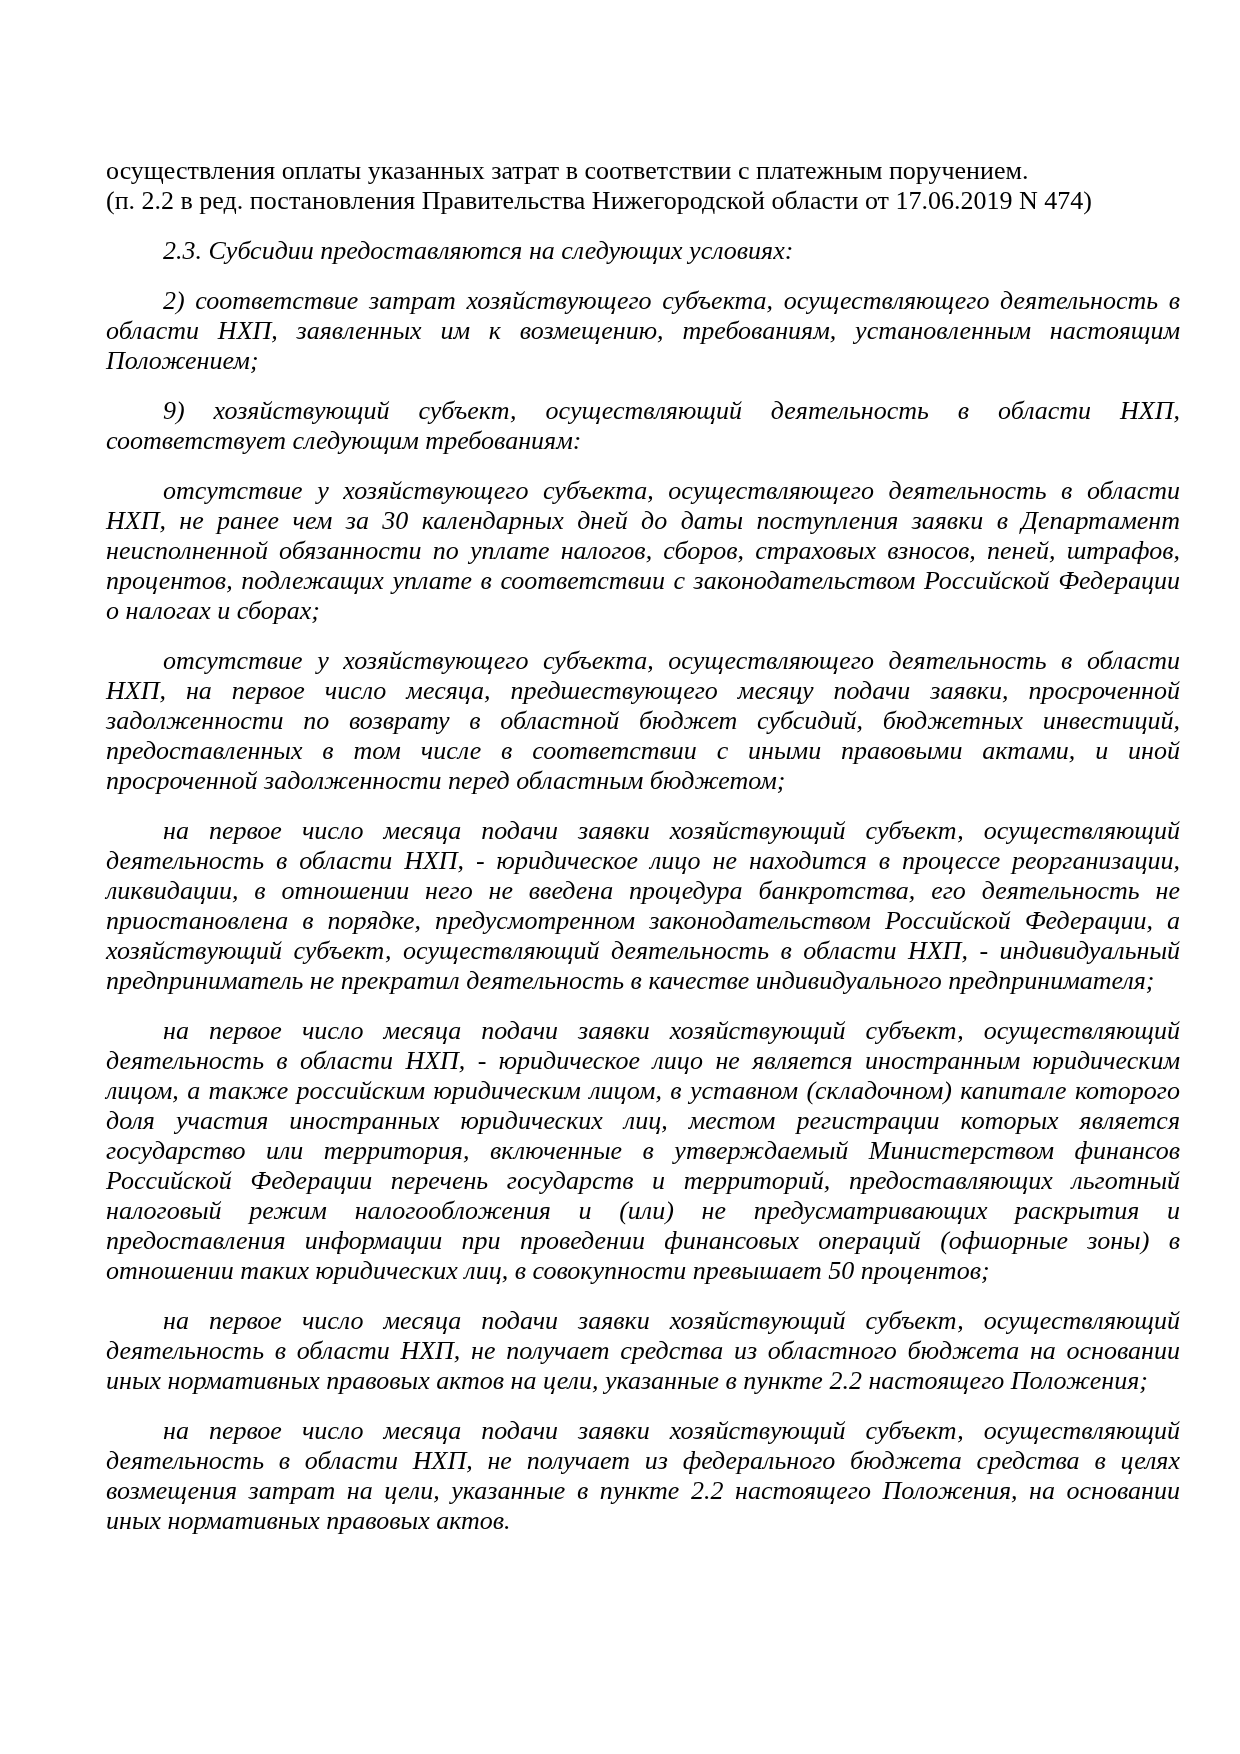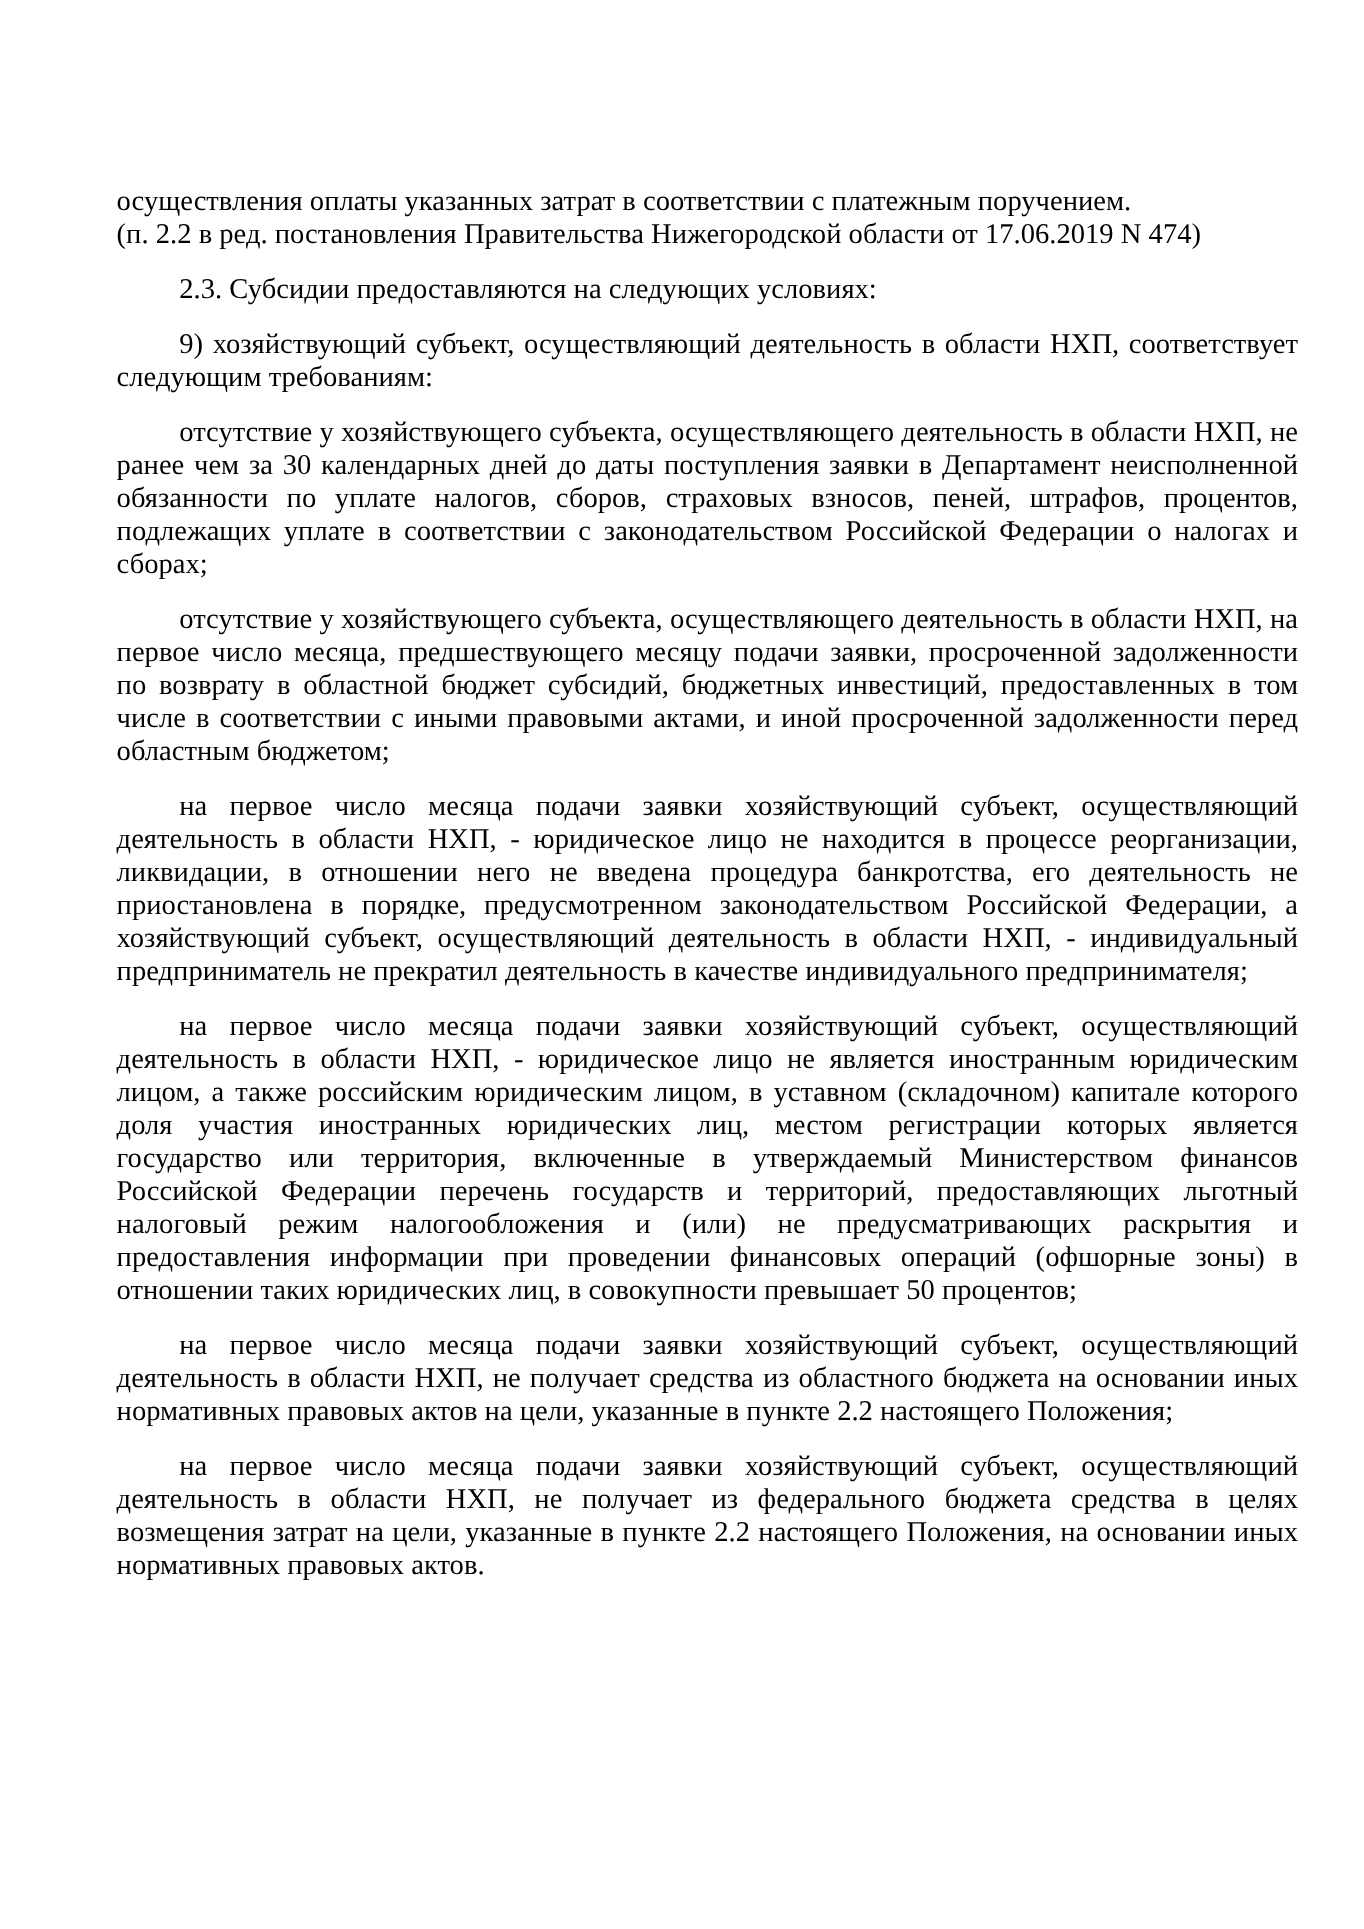--- a/index.html
+++ b/index.html
@@ -10,47 +10,49 @@
   .page {
     position: relative;
     width: 1240px;
     height: 1754px;
     background: #ffffff;
     overflow: hidden;
   }
   .text-block {
     position: absolute;
     left: 106px;
-    top: 168px;
+    top: 156px;
     width: 1074px;
     font-family: "Liberation Serif", "DejaVu Serif", serif;
     font-size: 26px;
     line-height: 30px;
     color: #000000;
     text-align: justify;
   }
   p.para {
     margin: 0;
     padding: 0;
   }
   p.para.gap {
     margin-bottom: 20px;
   }
   p.para.indent {
     text-indent: 57px;
+    font-style: italic;
   }
 </style>
 </head>
 <body>
 
 <div class="page">
   <div class="text-block" id="text-block">
       <p class="para">осуществления оплаты указанных затрат в соответствии с платежным поручением.</p>
       <p class="para gap">(п. 2.2 в ред. постановления Правительства Нижегородской области от 17.06.2019 N 474)</p>
       <p class="para indent gap">2.3. Субсидии предоставляются на следующих условиях:</p>
+      <p class="para indent gap">2) соответствие затрат хозяйствующего субъекта, осуществляющего деятельность в области НХП, заявленных им к возмещению, требованиям, установленным настоящим Положением;</p>
       <p class="para indent gap">9) хозяйствующий субъект, осуществляющий деятельность в области НХП, соответствует следующим требованиям:</p>
       <p class="para indent gap">отсутствие у хозяйствующего субъекта, осуществляющего деятельность в области НХП, не ранее чем за 30 календарных дней до даты поступления заявки в Департамент неисполненной обязанности по уплате налогов, сборов, страховых взносов, пеней, штрафов, процентов, подлежащих уплате в соответствии с законодательством Российской Федерации о налогах и сборах;</p>
       <p class="para indent gap">отсутствие у хозяйствующего субъекта, осуществляющего деятельность в области НХП, на первое число месяца, предшествующего месяцу подачи заявки, просроченной задолженности по возврату в областной бюджет субсидий, бюджетных инвестиций, предоставленных в том числе в соответствии с иными правовыми актами, и иной просроченной задолженности перед областным бюджетом;</p>
       <p class="para indent gap">на первое число месяца подачи заявки хозяйствующий субъект, осуществляющий деятельность в области НХП, - юридическое лицо не находится в процессе реорганизации, ликвидации, в отношении него не введена процедура банкротства, его деятельность не приостановлена в порядке, предусмотренном законодательством Российской Федерации, а хозяйствующий субъект, осуществляющий деятельность в области НХП, - индивидуальный предприниматель не прекратил деятельность в качестве индивидуального предпринимателя;</p>
       <p class="para indent gap">на первое число месяца подачи заявки хозяйствующий субъект, осуществляющий деятельность в области НХП, - юридическое лицо не является иностранным юридическим лицом, а также российским юридическим лицом, в уставном (складочном) капитале которого доля участия иностранных юридических лиц, местом регистрации которых является государство или территория, включенные в утверждаемый Министерством финансов Российской Федерации перечень государств и территорий, предоставляющих льготный налоговый режим налогообложения и (или) не предусматривающих раскрытия и предоставления информации при проведении финансовых операций (офшорные зоны) в отношении таких юридических лиц, в совокупности превышает 50 процентов;</p>
       <p class="para indent gap">на первое число месяца подачи заявки хозяйствующий субъект, осуществляющий деятельность в области НХП, не получает средства из областного бюджета на основании иных нормативных правовых актов на цели, указанные в пункте 2.2 настоящего Положения;</p>
       <p class="para indent">на первое число месяца подачи заявки хозяйствующий субъект, осуществляющий деятельность в области НХП, не получает из федерального бюджета средства в целях возмещения затрат на цели, указанные в пункте 2.2 настоящего Положения, на основании иных нормативных правовых актов.</p>
     </div>
 </div>
 

